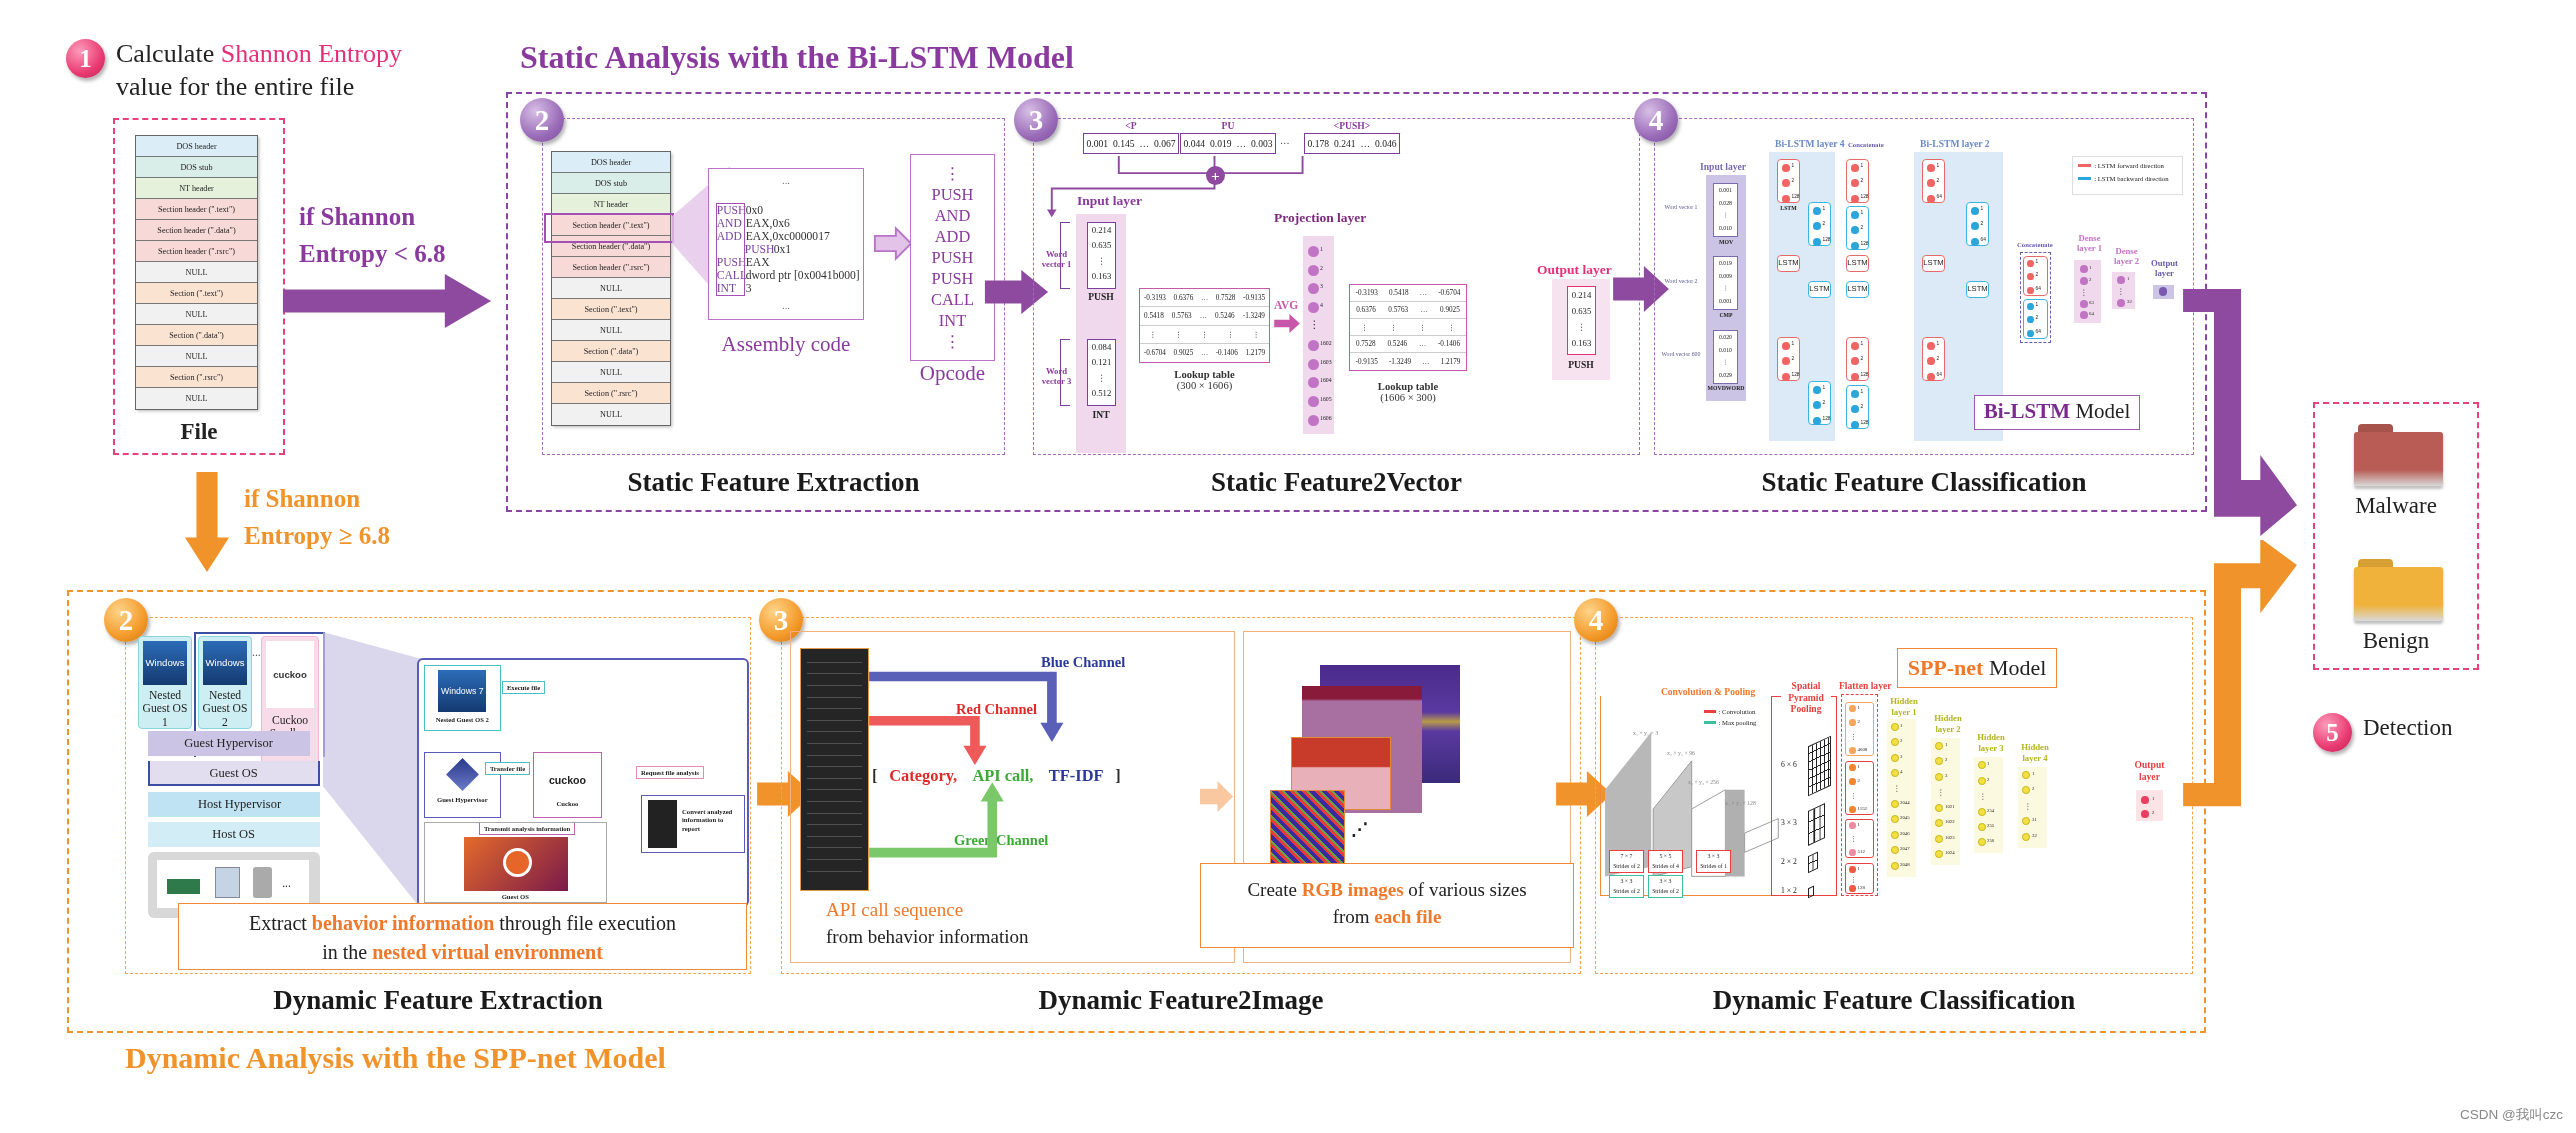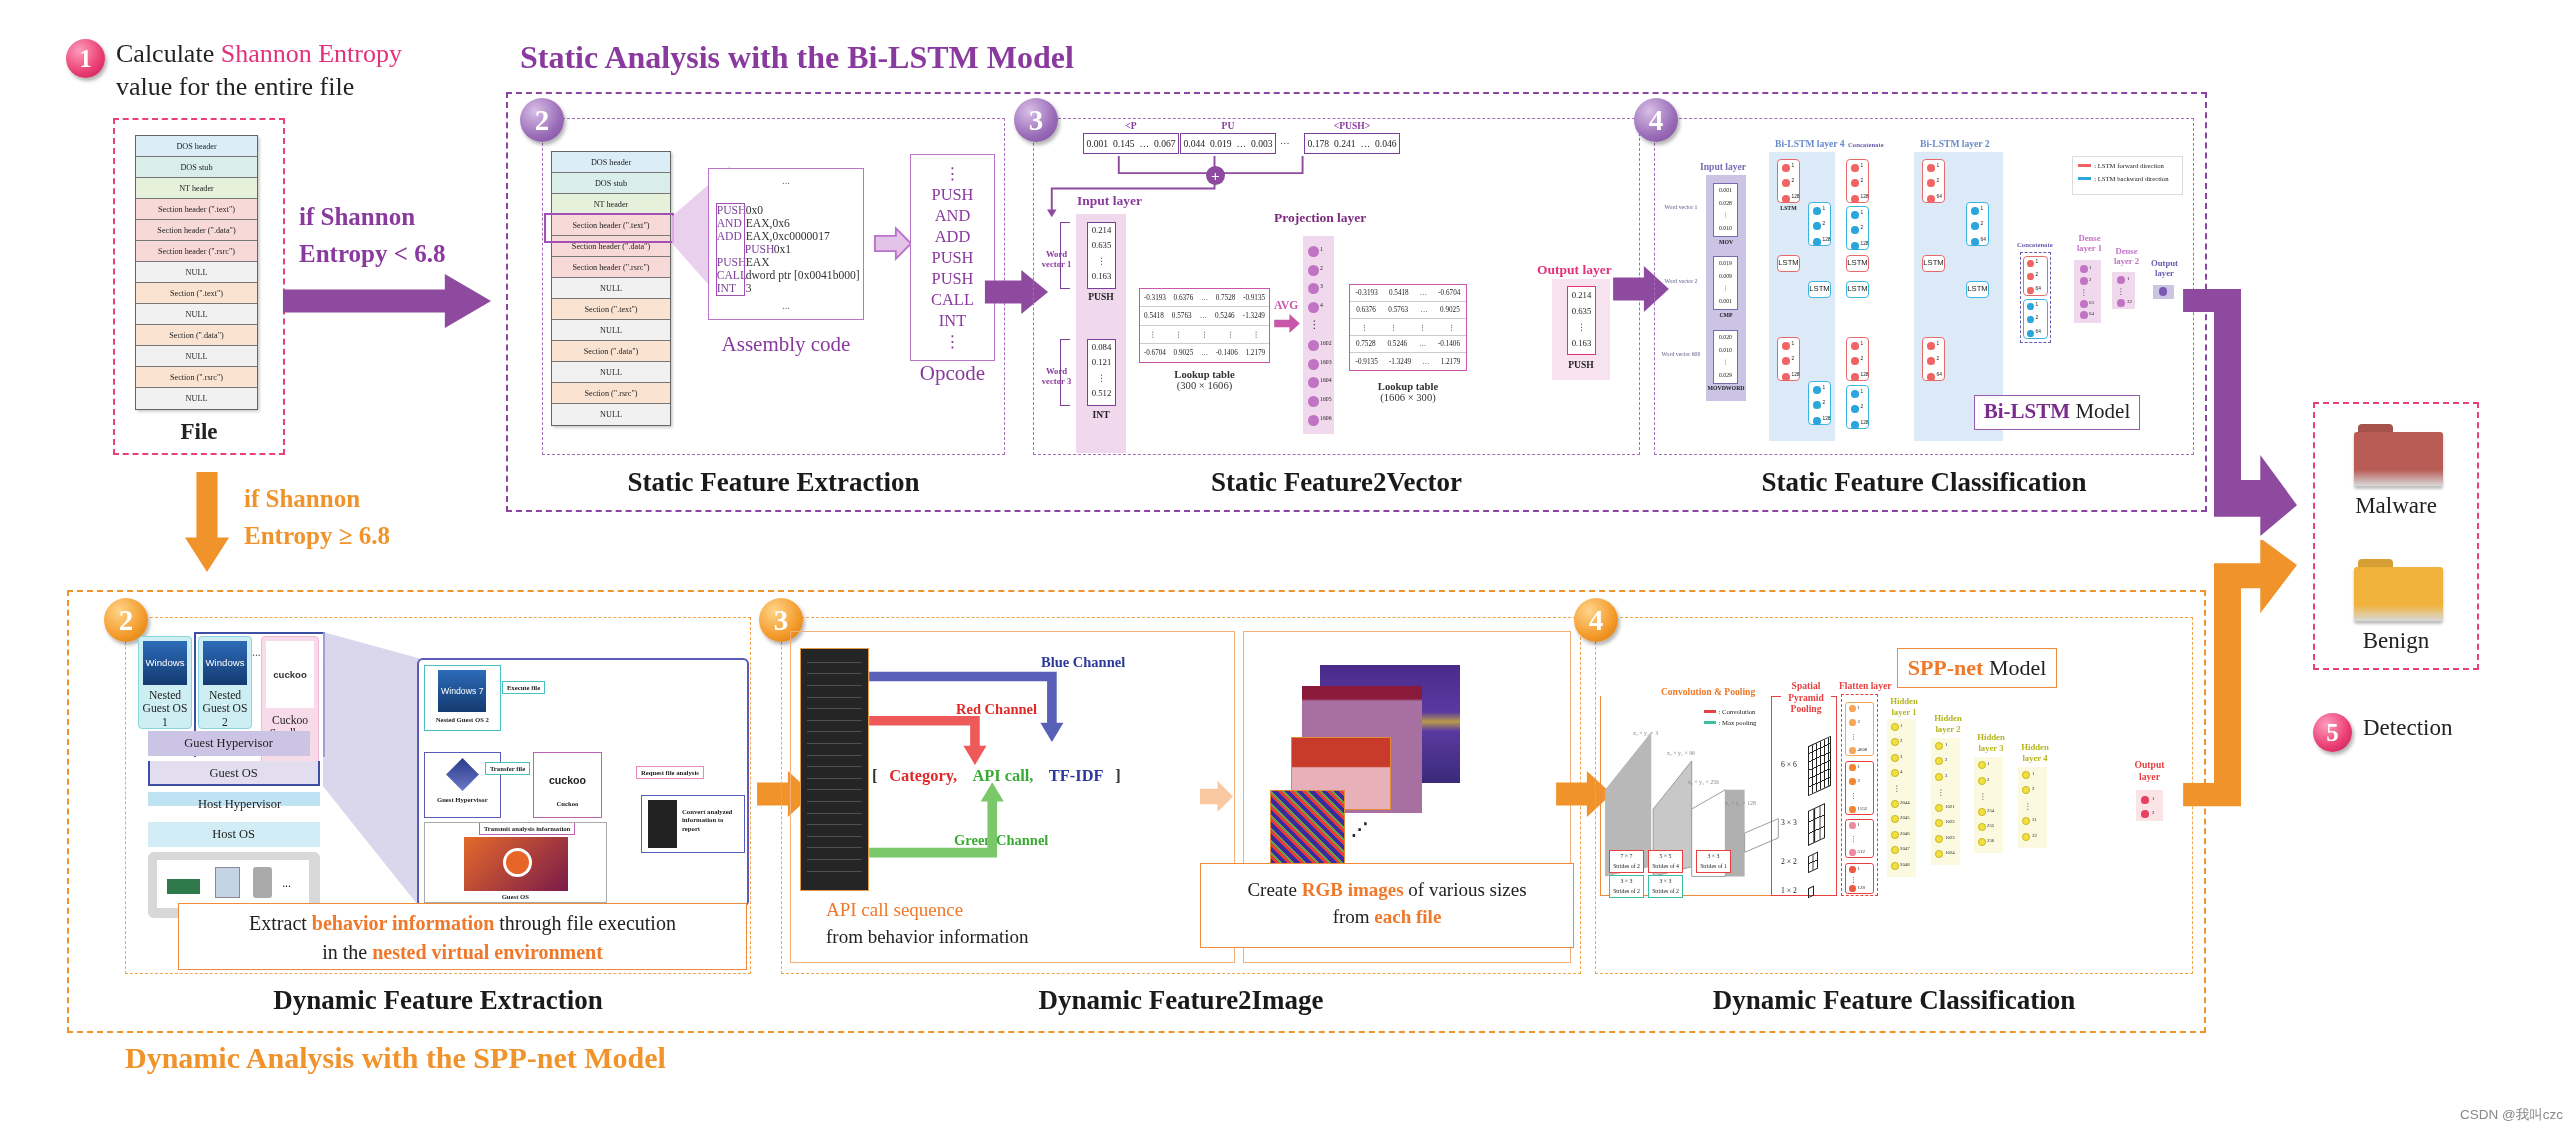--- a/index.html
+++ b/index.html
@@ -543,21 +543,21 @@
       </div>
     </div>
   <div class="abs" style="left:114px;top:13.5px;font-size:11.6px;color:#555;">...</div>
   <div class="abs" style="left:123px;top:3.9px;width:58px;height:143px;border:1.9px solid #f0b8d4;background:#f8dbe8;border-radius:3.9px;">
     <div style="margin:3.9px;height:67px;background:#fff;font-size:9.6px;text-align:center;line-height:67px;font-family:'Liberation Sans',sans-serif;font-weight:bold;color:#333;">cuckoo</div>
     <div style="font-size:11.6px;text-align:center;line-height:13.5px;padding:1.9px;">Cuckoo Sandbox</div>
   </div>
   <div class="abs" style="left:56px;top:0px;width:131px;height:125px;border:2.9px solid #3d4fa4;border-bottom:none;"></div>
   <div class="abs" style="left:9.6px;top:99px;width:162px;height:25px;background:#cbc4e4;text-align:center;font-size:12.5px;line-height:25px;">Guest Hypervisor</div>
   <div class="abs" style="left:9.6px;top:129px;width:172px;height:25px;background:#e2def0;text-align:center;font-size:12.5px;line-height:25px;border:2.9px solid #3d4fa4;border-top:none;">Guest OS</div>
-  <div class="abs" style="left:9.6px;top:160px;width:172px;height:14px;background:#bfe3f2;text-align:center;font-size:12.5px;line-height:25px;padding-left:12px;">Host Hypervisor</div>
+  <div class="abs" style="left:9.6px;top:160px;width:172px;height:25px;background:#bfe3f2;text-align:center;font-size:12.5px;line-height:25px;padding-left:12px;">Host Hypervisor</div>
   <div class="abs" style="left:9.6px;top:190px;width:172px;height:25px;background:#d3edf7;text-align:center;font-size:12.5px;line-height:25px;">Host OS</div>
   <div class="abs" style="left:9.6px;top:220px;width:172px;height:66px;background:#d8d8d8;border-radius:5.8px;">
     <div style="position:absolute;left:9.6px;top:7.7px;width:152px;height:48px;background:#fff;">
       <div style="position:absolute;left:9.6px;top:19px;width:33px;height:15.4px;background:#2f7a4a;"></div>
       <div style="position:absolute;left:58px;top:7.7px;width:25px;height:31px;background:#c4d4e4;border:1px solid #889;"></div>
       <div style="position:absolute;left:96px;top:7.7px;width:19px;height:31px;background:#aaa;border-radius:2.9px;"></div>
       <div style="position:absolute;left:125px;top:17.3px;font-size:11.6px;">...</div>
     </div>
   </div>
 </div>

